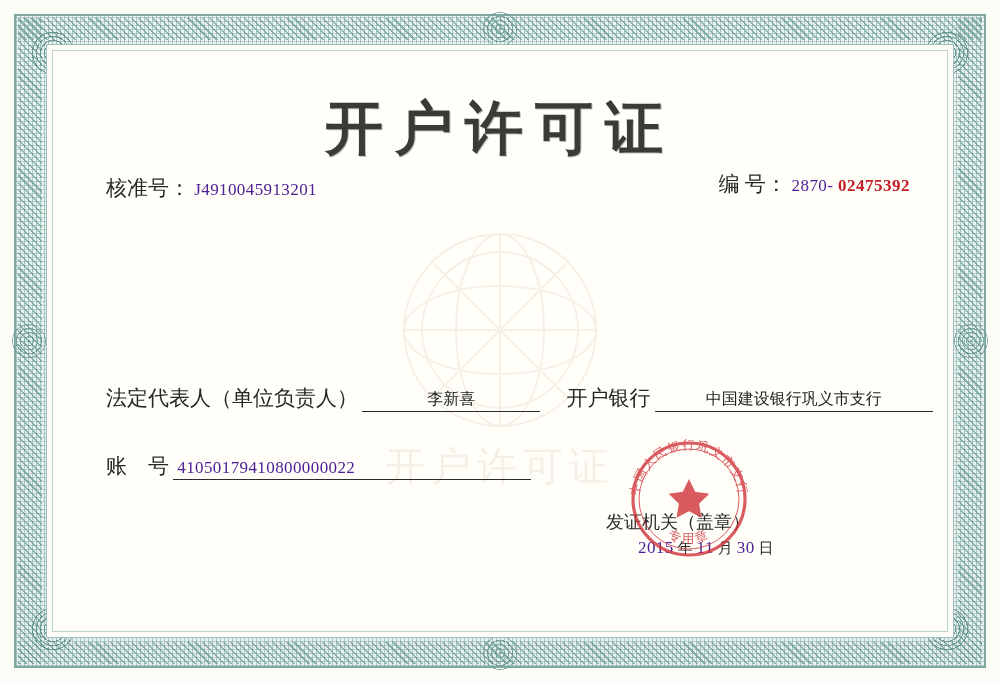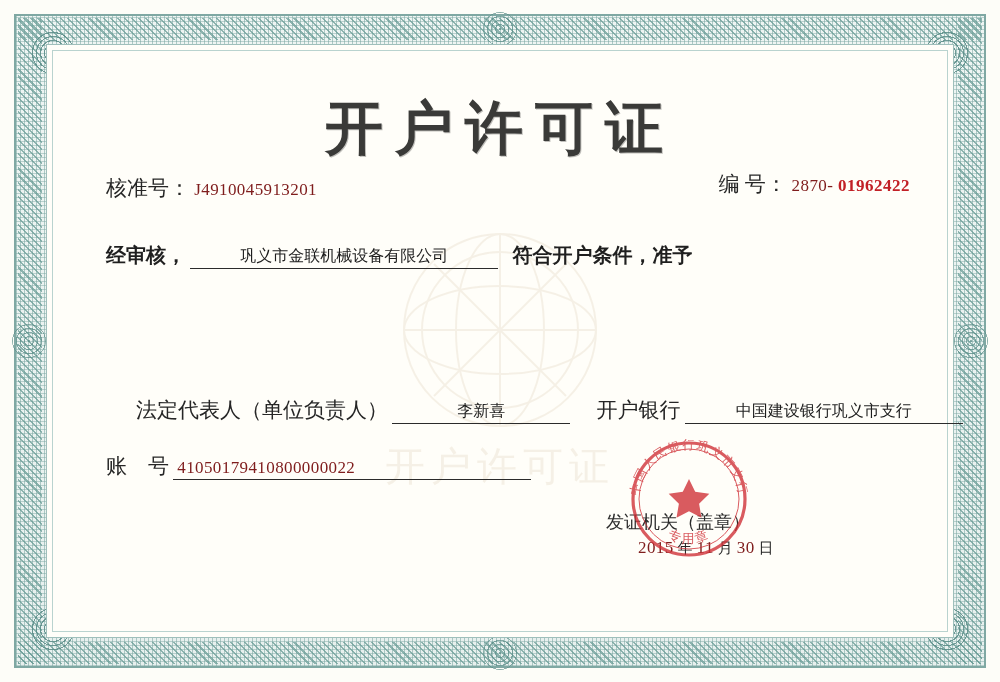--- a/index.html
+++ b/index.html
@@ -125,21 +125,21 @@
     color: #1f1f1f;
   }
   .hand {
     font-family: "Liberation Serif", serif;
     font-size: 16px;
     color: #1d1d1d;
   }
   .num-mono {
     font-family: "Liberation Serif", serif;
     font-size: 17px;
-    color: #7f1d1d;
+    color: #4c1d95;
     letter-spacing: .4px;
   }
   .red {
     color: #c22026;
     font-weight: bold;
     letter-spacing: .5px;
   }
 
   .ul {
     display: inline-block;
@@ -151,21 +151,21 @@
 
   
   #approval-row { left: 60px; top: 130px; }
   #serial-row   { right: 44px; top: 126px; position: absolute; font-size: 19px; }
 
   
   #body-line1 { left: 60px; top: 198px; width: 800px; }
   #body-line2 { left: 60px; top: 256px; }
 
   
-  #rep-row { left: 60px; top: 352px; margin-left: 30px; }
+  #rep-row { left: 60px; top: 340px; }
 
   
   #acct-row { left: 60px; top: 408px; }
 
   
   #issuer-row { left: 560px; top: 466px; font-size: 18px; }
   #date-row   { left: 552px; top: 494px; font-size: 16px; margin-left: 40px; }
 
   
   .seal {
@@ -215,28 +215,23 @@
     <div class="doc-title">开户许可证</div>
 
     <div class="row" id="approval-row">
       <span class="label">核准号：</span>
       <span class="num-mono">J4910045913201</span>
     </div>
 
     <div id="serial-row">
       <span class="label">编 号：</span>
       <span class="num-mono">2870-</span>
-      <span class="num-mono red">01962422</span>
-    </div>
-
-    <div class="row" id="body-line1">
-      <span class="label-b">经审核，</span>
-      <span class="ul hand" style="width:300px;">巩义市金联机械设备有限公司</span>
-      <span class="label-b" style="margin-left:10px;">符合开户条件，准予</span>
-    </div>
+      <span class="num-mono red">02475392</span>
+    </div>
+
 
 
     <div class="row" id="rep-row">
       <span class="label">法定代表人（单位负责人）</span>
       <span class="ul hand" style="width:170px;">李新喜</span>
       <span class="label" style="margin-left:22px;">开户银行</span>
       <span class="ul hand" style="width:270px;">中国建设银行巩义市支行</span>
     </div>
 
     <div class="row" id="acct-row">

